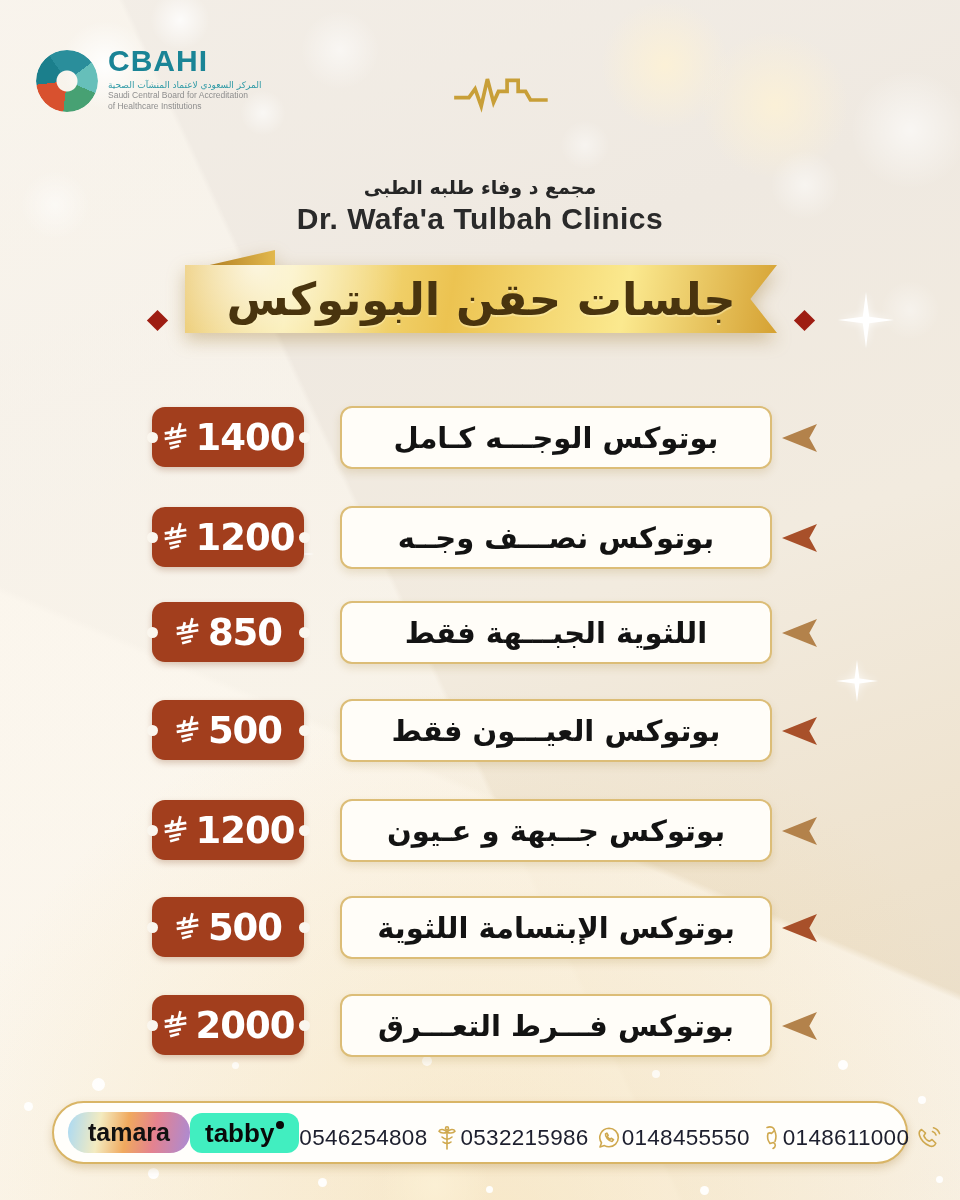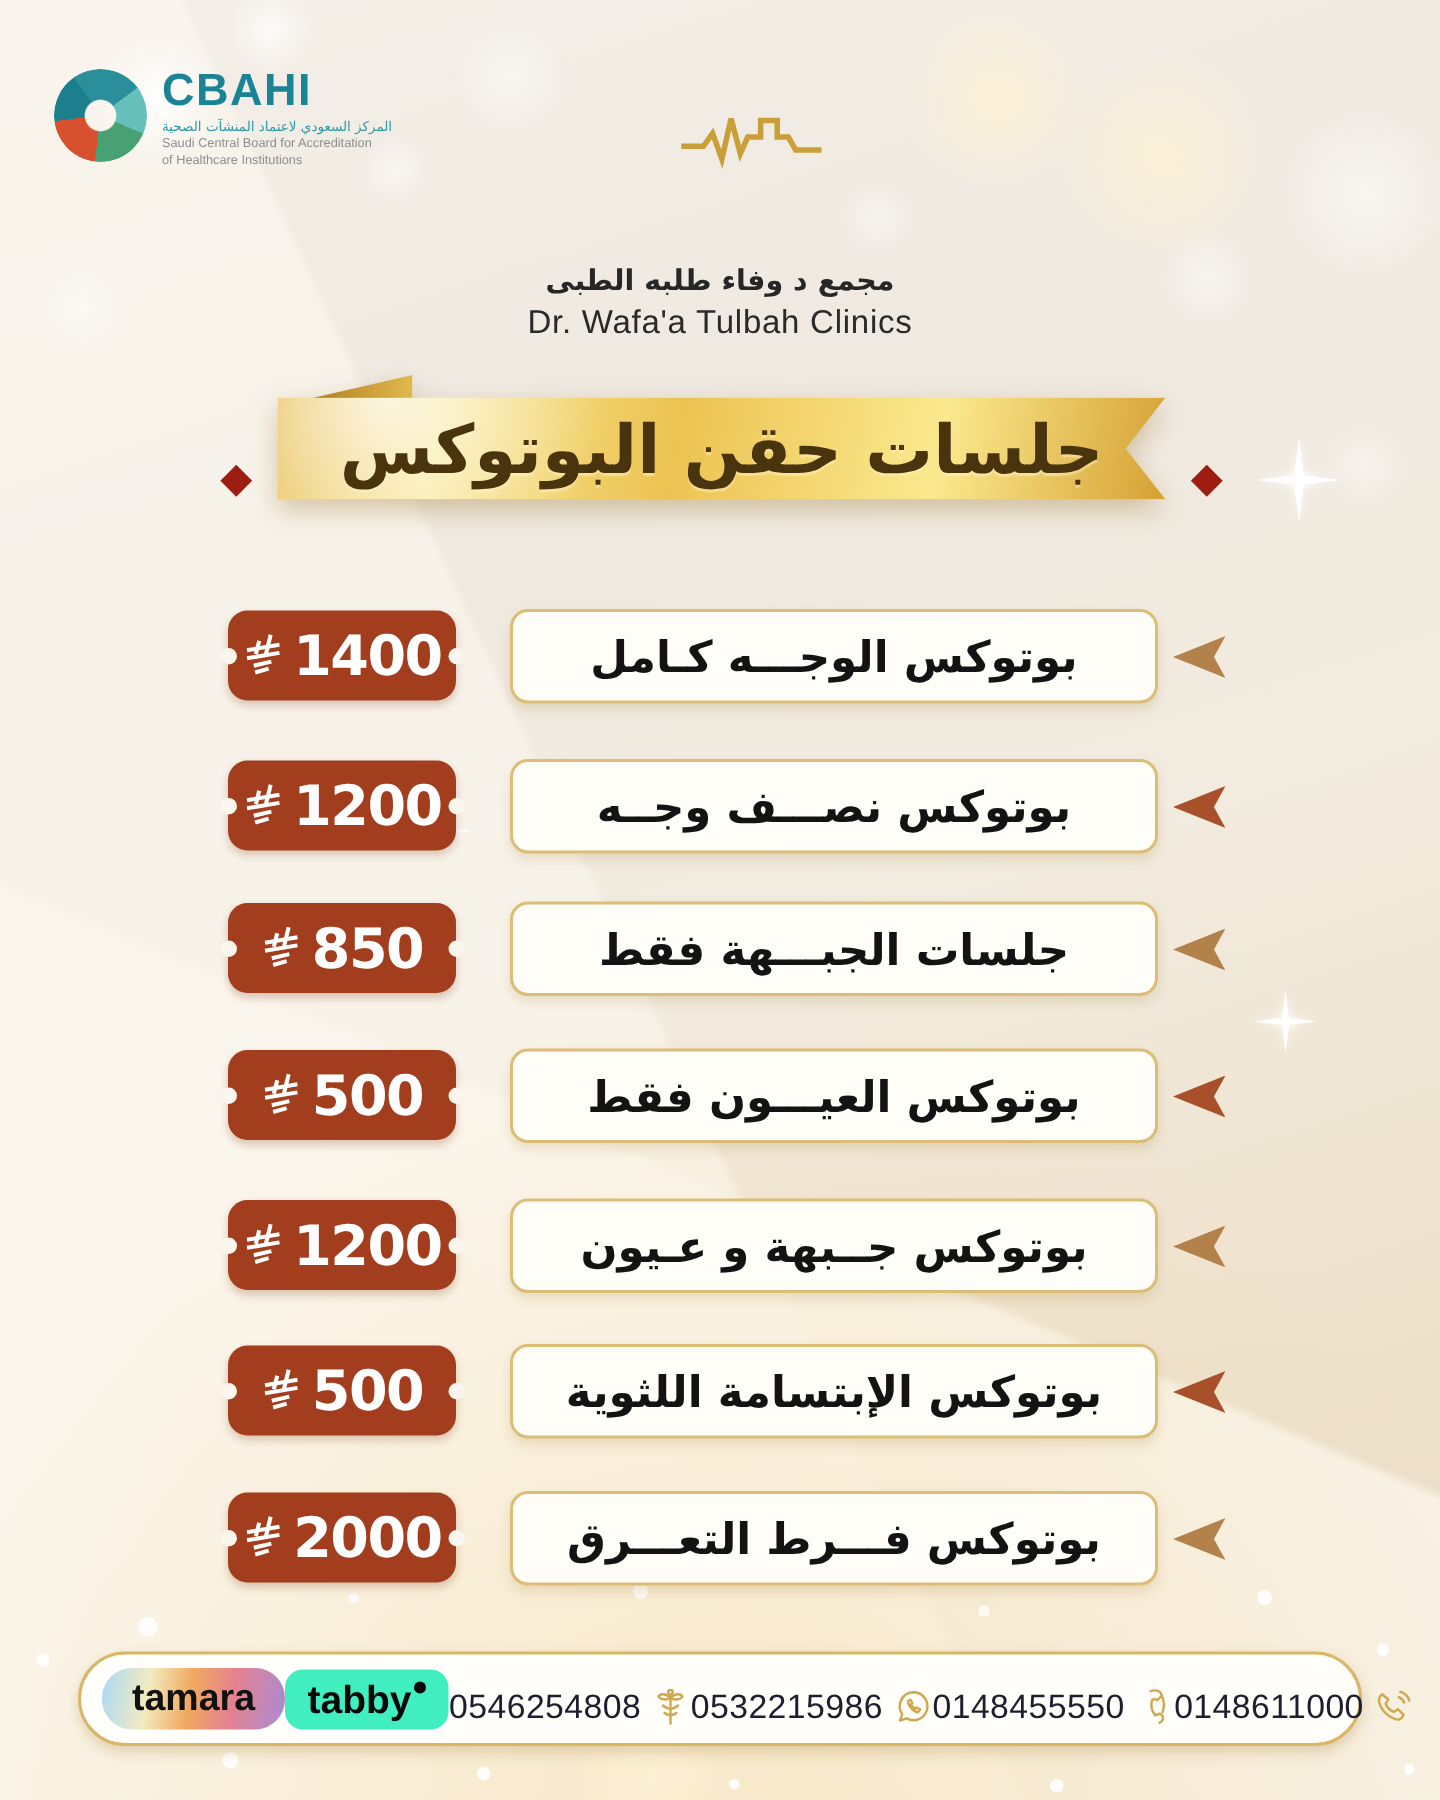--- a/index.html
+++ b/index.html
@@ -16,34 +16,34 @@
 
   
   .bk { position: absolute; border-radius: 50%; pointer-events: none;
         background: radial-gradient(circle, rgba(255,255,255,var(--o,.8)) 0%, rgba(255,255,255,0) 70%); }
   .gk { position: absolute; border-radius: 50%; pointer-events: none;
         background: radial-gradient(circle, rgba(252,241,214,var(--o,.9)) 0%, rgba(252,241,214,0) 70%); }
   .dot { position: absolute; border-radius: 50%; background: rgba(255,255,255,.92); pointer-events: none; }
   .sparkle { position: absolute; pointer-events: none; filter: drop-shadow(0 0 4px rgba(255,255,255,.9)); }
 
   
-  .cbahi { position: absolute; left: 36px; top: 42px; display: flex; gap: 10px; align-items: center; }
+  .cbahi { position: absolute; left: 36px; top: 42px; display: flex; gap: 10px; align-items: flex-end; }
   .cbahi-mark { width: 62px; height: 62px; border-radius: 50%; flex: 0 0 auto;
     background: conic-gradient(from -35deg, #2a8e9b 0 88deg, #66bfba 88deg 148deg, #47a173 148deg 222deg, #d8512f 222deg 298deg, #1b7f8c 298deg 360deg);
     -webkit-mask: radial-gradient(circle, transparent 0 10px, #000 11px);
             mask: radial-gradient(circle, transparent 0 10px, #000 11px); }
   .cbahi-text { padding-top: 4px; }
   .cbahi-name { color: #1a8496; font-weight: bold; font-size: 30px; letter-spacing: 1px; line-height: 1; font-family: "Liberation Sans", sans-serif; }
   .cbahi-ar { color: #2f9aa6; font-size: 9px; margin-top: 4px; direction: rtl; text-align: left; }
   .cbahi-en { color: #8e8e8e; font-size: 8.5px; line-height: 1.3; font-family: "Liberation Sans", sans-serif; }
 
   
   .clinic { position: absolute; left: 0; right: 0; top: 26px; display: flex; flex-direction: column; align-items: center; }
   .clinic-ar { font-size: 19px; font-weight: bold; color: #262626; direction: rtl; margin-top: 2px; }
-  .clinic-en { font-size: 22px; color: #2a2a2a; margin-top: 4px; font-family: "Liberation Sans", sans-serif; letter-spacing: .5px; }
+  .clinic-en { font-size: 30px; color: #2a2a2a; margin-top: 4px; font-family: "Liberation Sans", sans-serif; letter-spacing: .5px; font-weight: bold; }
 
   
   .banner-wrap { position: absolute; left: 185px; top: 265px; width: 592px; height: 68px;
                  filter: drop-shadow(0 7px 9px rgba(150,110,30,.35)); }
   .banner-fold { position: absolute; left: 16px; top: -15px; width: 74px; height: 17px;
                  background: linear-gradient(90deg, #ad7a1f, #e2b84d); clip-path: polygon(0 100%, 100% 0, 100% 100%); }
   .banner { position: absolute; inset: 0;
     background:
       radial-gradient(circle at 12% 0%, rgba(255,255,255,.75), transparent 28%),
       linear-gradient(100deg, #e6ba48 0%, #f8e globalization 0%, #f8e795 18%, #ecc351 45%, #fbe98f 74%, #d5a132 100%);
@@ -218,21 +218,21 @@
             <path d="M12,5.5 L9.5,15.5"></path>
             <path d="M3,12.5 L27,8.5"></path>
             <path d="M3,18.5 L27,14.5"></path>
             <path d="M8,24 L21,21"></path>
             <path d="M9,29 L19,26.2"></path>
           </g>
         </svg>
       <span class="num">850</span>
     </div>
     <div class="label-box">
-      <span class="label-text">جلسات الجبـــهة فقط</span>
+      <span class="label-text">اللثوية الجبـــهة فقط</span>
     </div>
     <div class="arrow tan"></div>
   </div>
 
   <div class="row" style="top:700px">
     <div class="badge">
       <svg class="riyal" viewBox="0 0 30 34">
           <g stroke="#fff" stroke-width="3" fill="none">
             <path d="M20.5,1 L17,15.5"></path>
             <path d="M12,5.5 L9.5,15.5"></path>

